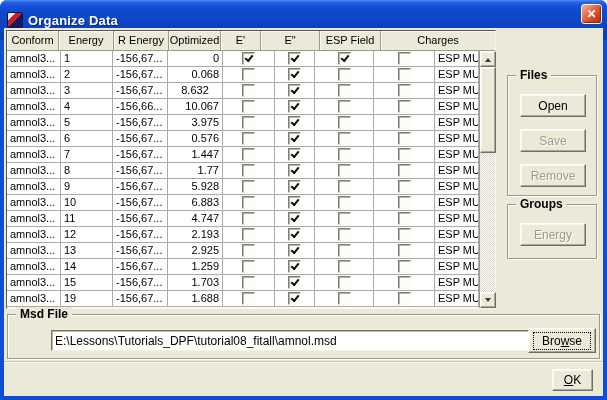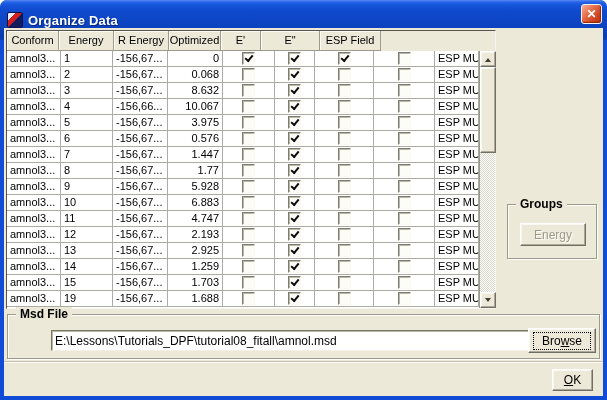--- a/index.html
+++ b/index.html
@@ -92,20 +92,21 @@
 
     <div class="tbl-panel">
       <div class="hdr-row">
           <div class="hcell" style="width: 52px;">Conform</div>
           <div class="hcell" style="width: 55px;">Energy</div>
           <div class="hcell" style="width: 55px;">R Energy</div>
           <div class="hcell" style="width: 52px;">Optimized</div>
           <div class="hcell" style="width: 40px;">E'</div>
           <div class="hcell" style="width: 59px;">E"</div>
           <div class="hcell" style="width: 61px;">ESP Field</div>
+          <div class="hcell hcell-last" style="width: 44px;">Charges</div>
         </div>
       <div class="tbody">
           <div class="trow">
             <div class="tcell c-left" style="width: 54px;">amnol3...</div>
             <div class="tcell c-left" style="width: 52px;">1</div>
             <div class="tcell c-left" style="width: 55px;">-156,67...</div>
             <div class="tcell c-right" style="width: 55px;">0</div>
             <div class="tcell c-center" style="width: 52px;">
               <div class="cb on"></div>
             </div>
@@ -136,21 +137,21 @@
             </div>
             <div class="tcell c-center" style="width: 61px;">
               <div class="cb"></div>
             </div>
             <div class="tcell c-left" style="width: 44px;">ESP MU...</div>
           </div>
           <div class="trow">
             <div class="tcell c-left" style="width: 54px;">amnol3...</div>
             <div class="tcell c-left" style="width: 52px;">3</div>
             <div class="tcell c-left" style="width: 55px;">-156,67...</div>
-            <div class="tcell c-right" style="width: 55px;">8.632</div>
+            <div class="tcell c-right" style="width: 55px; text-align: center;">8.632</div>
             <div class="tcell c-center" style="width: 52px;">
               <div class="cb"></div>
             </div>
             <div class="tcell c-center" style="width: 40px;">
               <div class="cb on"></div>
             </div>
             <div class="tcell c-center" style="width: 59px;">
               <div class="cb"></div>
             </div>
             <div class="tcell c-center" style="width: 61px;">
@@ -410,20 +411,26 @@
         <div class="sb-btn sb-up">
             <div class="tri-up"></div>
           </div>
         <div class="sb-thumb"></div>
         <div class="sb-btn sb-down">
             <div class="tri-down"></div>
           </div>
       </div>
     </div>
 
+    <div class="gb gb-files">
+      <div class="gb-label">Files</div>
+      <div class="btn b-open">Open</div>
+      <div class="btn b-save disabled">Save</div>
+      <div class="btn b-remove disabled">Remove</div>
+    </div>
 
     <div class="gb gb-groups">
       <div class="gb-label">Groups</div>
       <div class="btn b-energy disabled">Energy</div>
     </div>
 
     <div class="gb gb-msd">
       <div class="gb-label">Msd File</div>
       <div class="combo">
         <div class="combo-text">E:\Lessons\Tutorials_DPF\tutorial08_fitall\amnol.msd</div>

